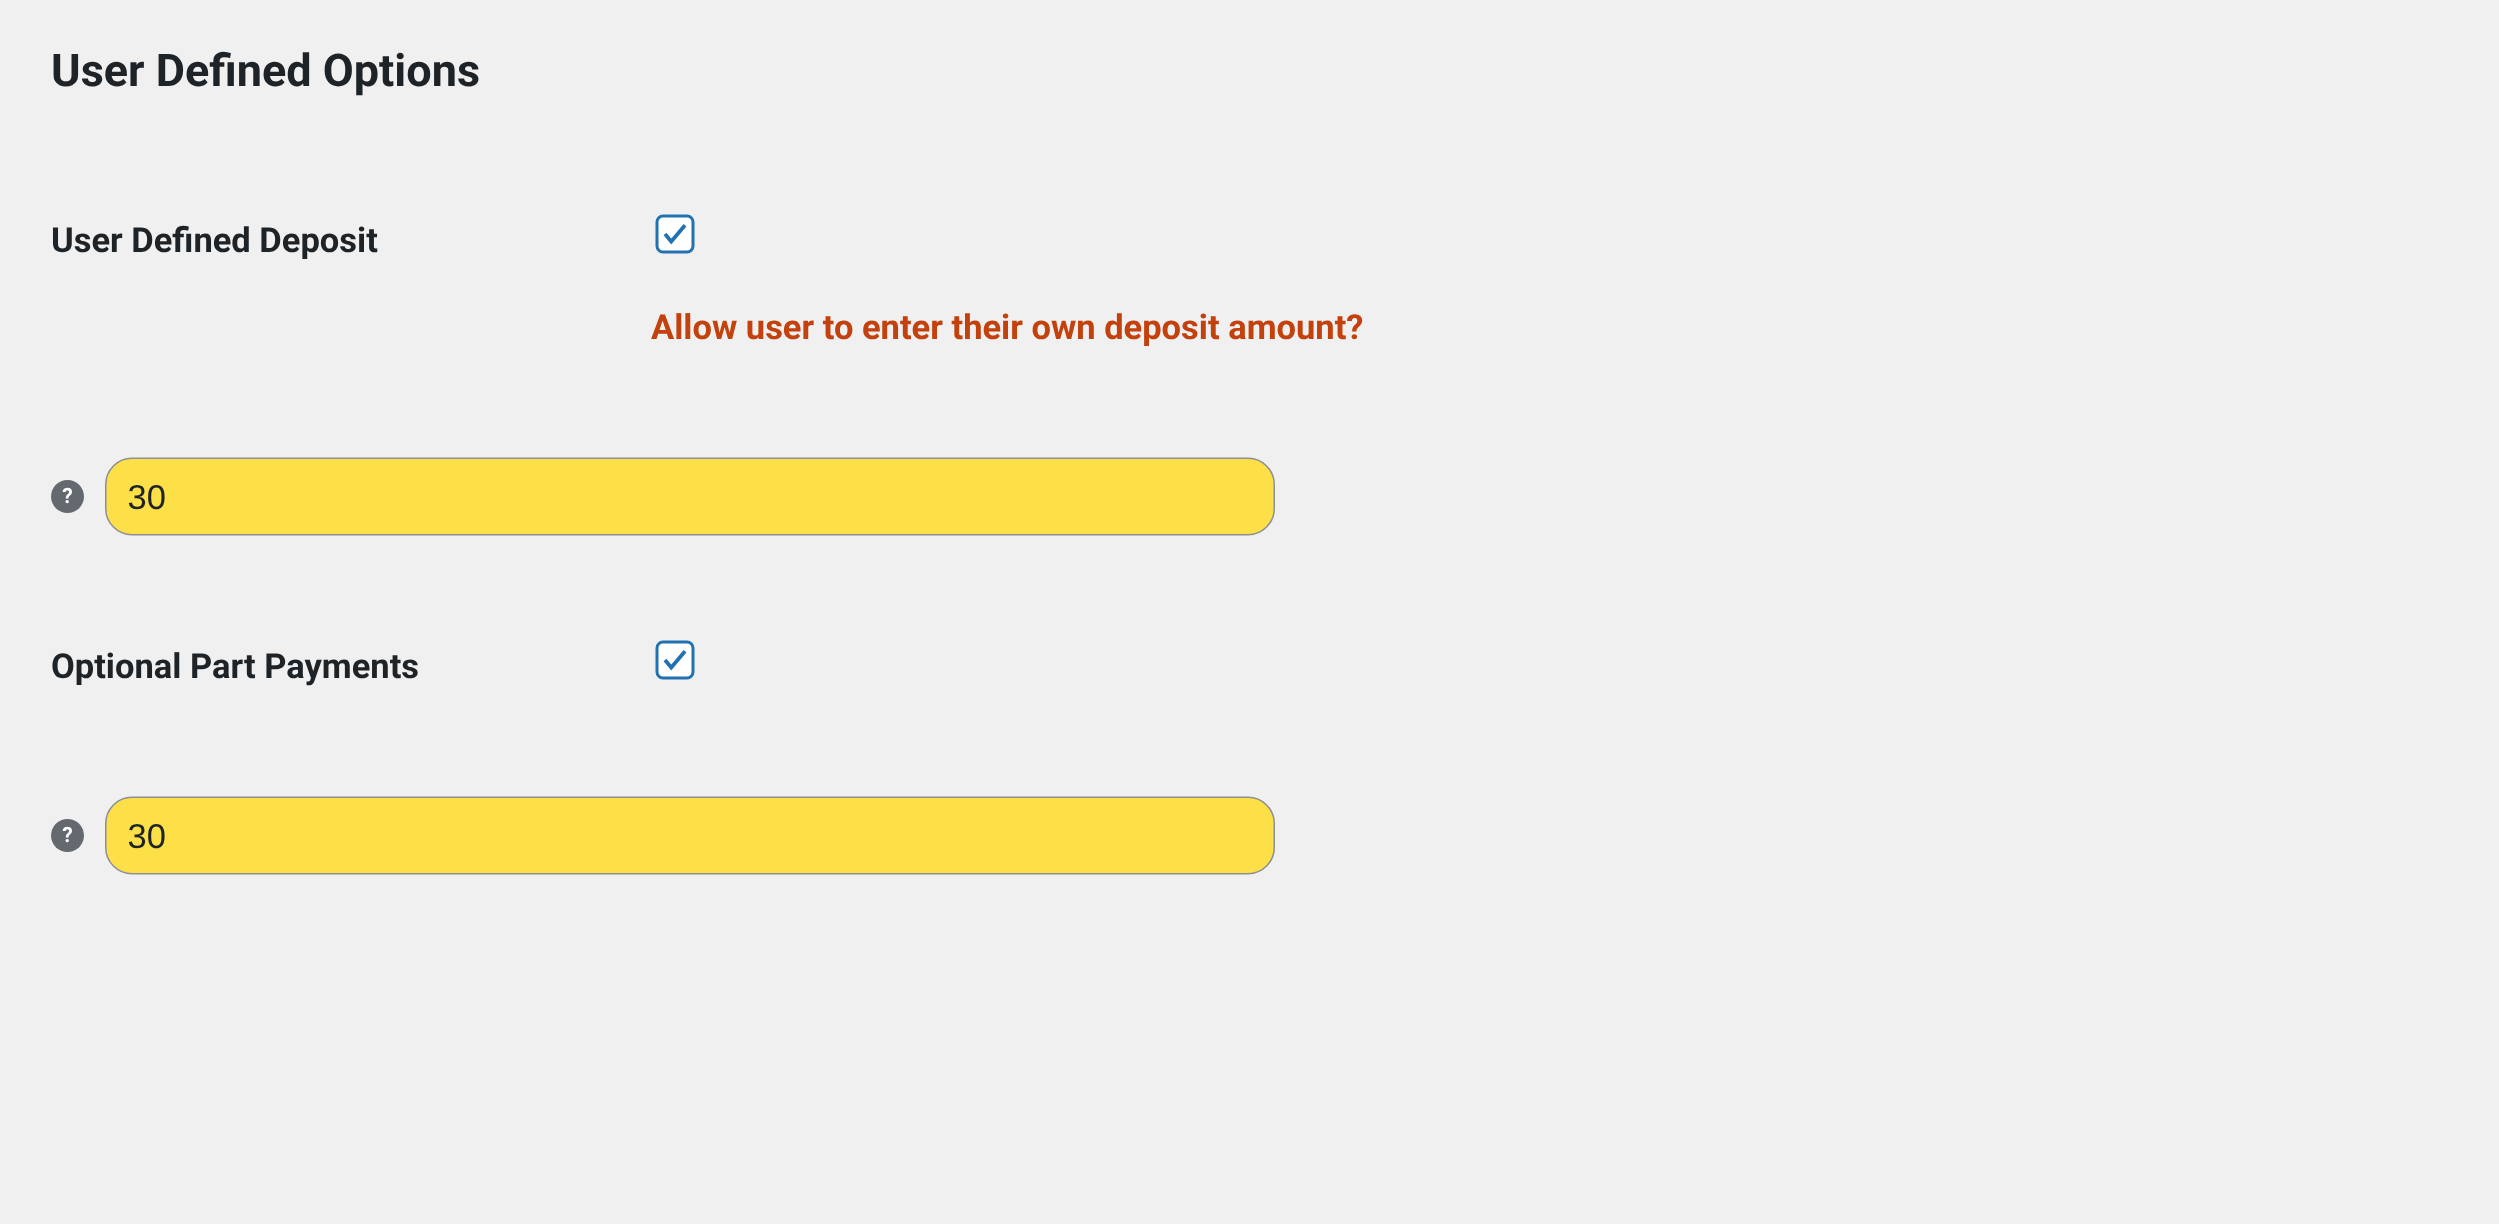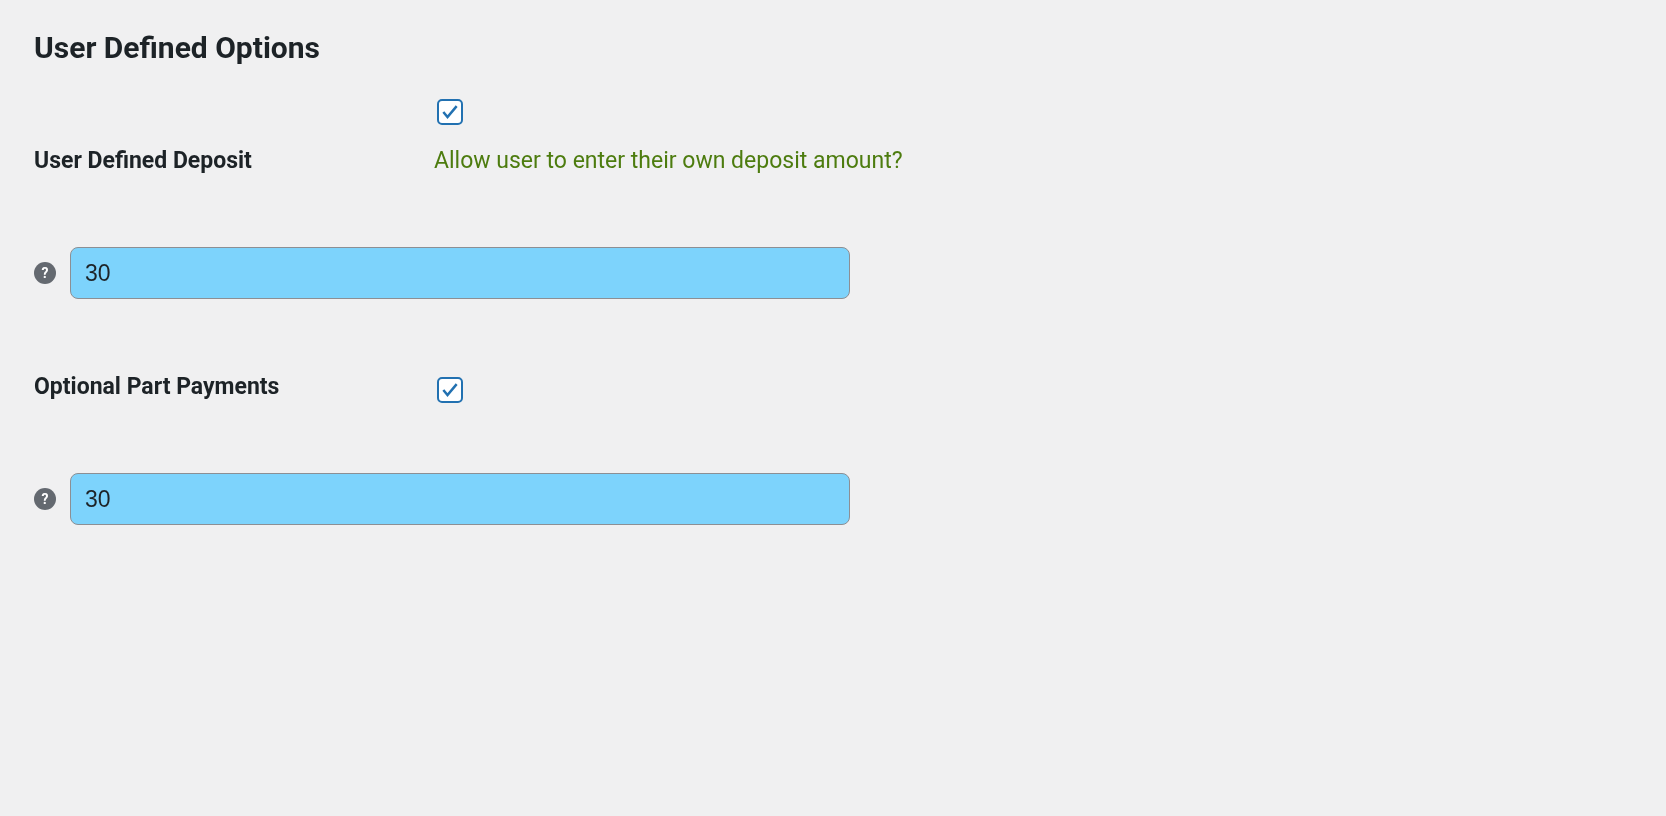--- a/index.html
+++ b/index.html
@@ -10,25 +10,25 @@
     body {
       font-family: -apple-system, BlinkMacSystemFont, "Segoe UI", Roboto, Helvetica, Arial, sans-serif;
       background: #f0f0f1;
       padding: 30px 34px;
       color: #1d2327;
     }
     .section-title {
       font-size: 30px;
       font-weight: 700;
       color: #1d2327;
-      margin-bottom: 34px;
+      margin-bottom: 78px;
     }
     .form-row {
       display: flex;
-      align-items: flex-end;
+      align-items: flex-start;
       margin-bottom: 70px;
     }
     .form-label {
       width: 400px;
       flex-shrink: 0;
       font-size: 23px;
       font-weight: 700;
       color: #1d2327;
       line-height: 1.4;
       padding-top: 2px;
@@ -71,30 +71,31 @@
     }
     .checkbox svg {
       width: 20px;
       height: 20px;
       stroke: #2271b1;
       stroke-width: 3;
       fill: none;
     }
     .description {
       font-size: 23px;
-      color: #4d7c0f;
-      margin-top: 20px;
+      color: #c2410c;
+      margin-top: 34px;
       line-height: 1.4;
+      font-weight: bold;
     }
     .text-input {
       width: 780px;
       height: 52px;
       border: 1px solid #8c8f94;
-      border-radius: 8px;
-      background: #7dd3fc;
+      border-radius: 18px;
+      background: #fde047;
       padding: 0 14px;
       font-size: 23px;
       color: #1d2327;
       outline: none;
     }
   </style>
 </head>
 <body>
 
 <h2 class="section-title">User Defined Options</h2>

